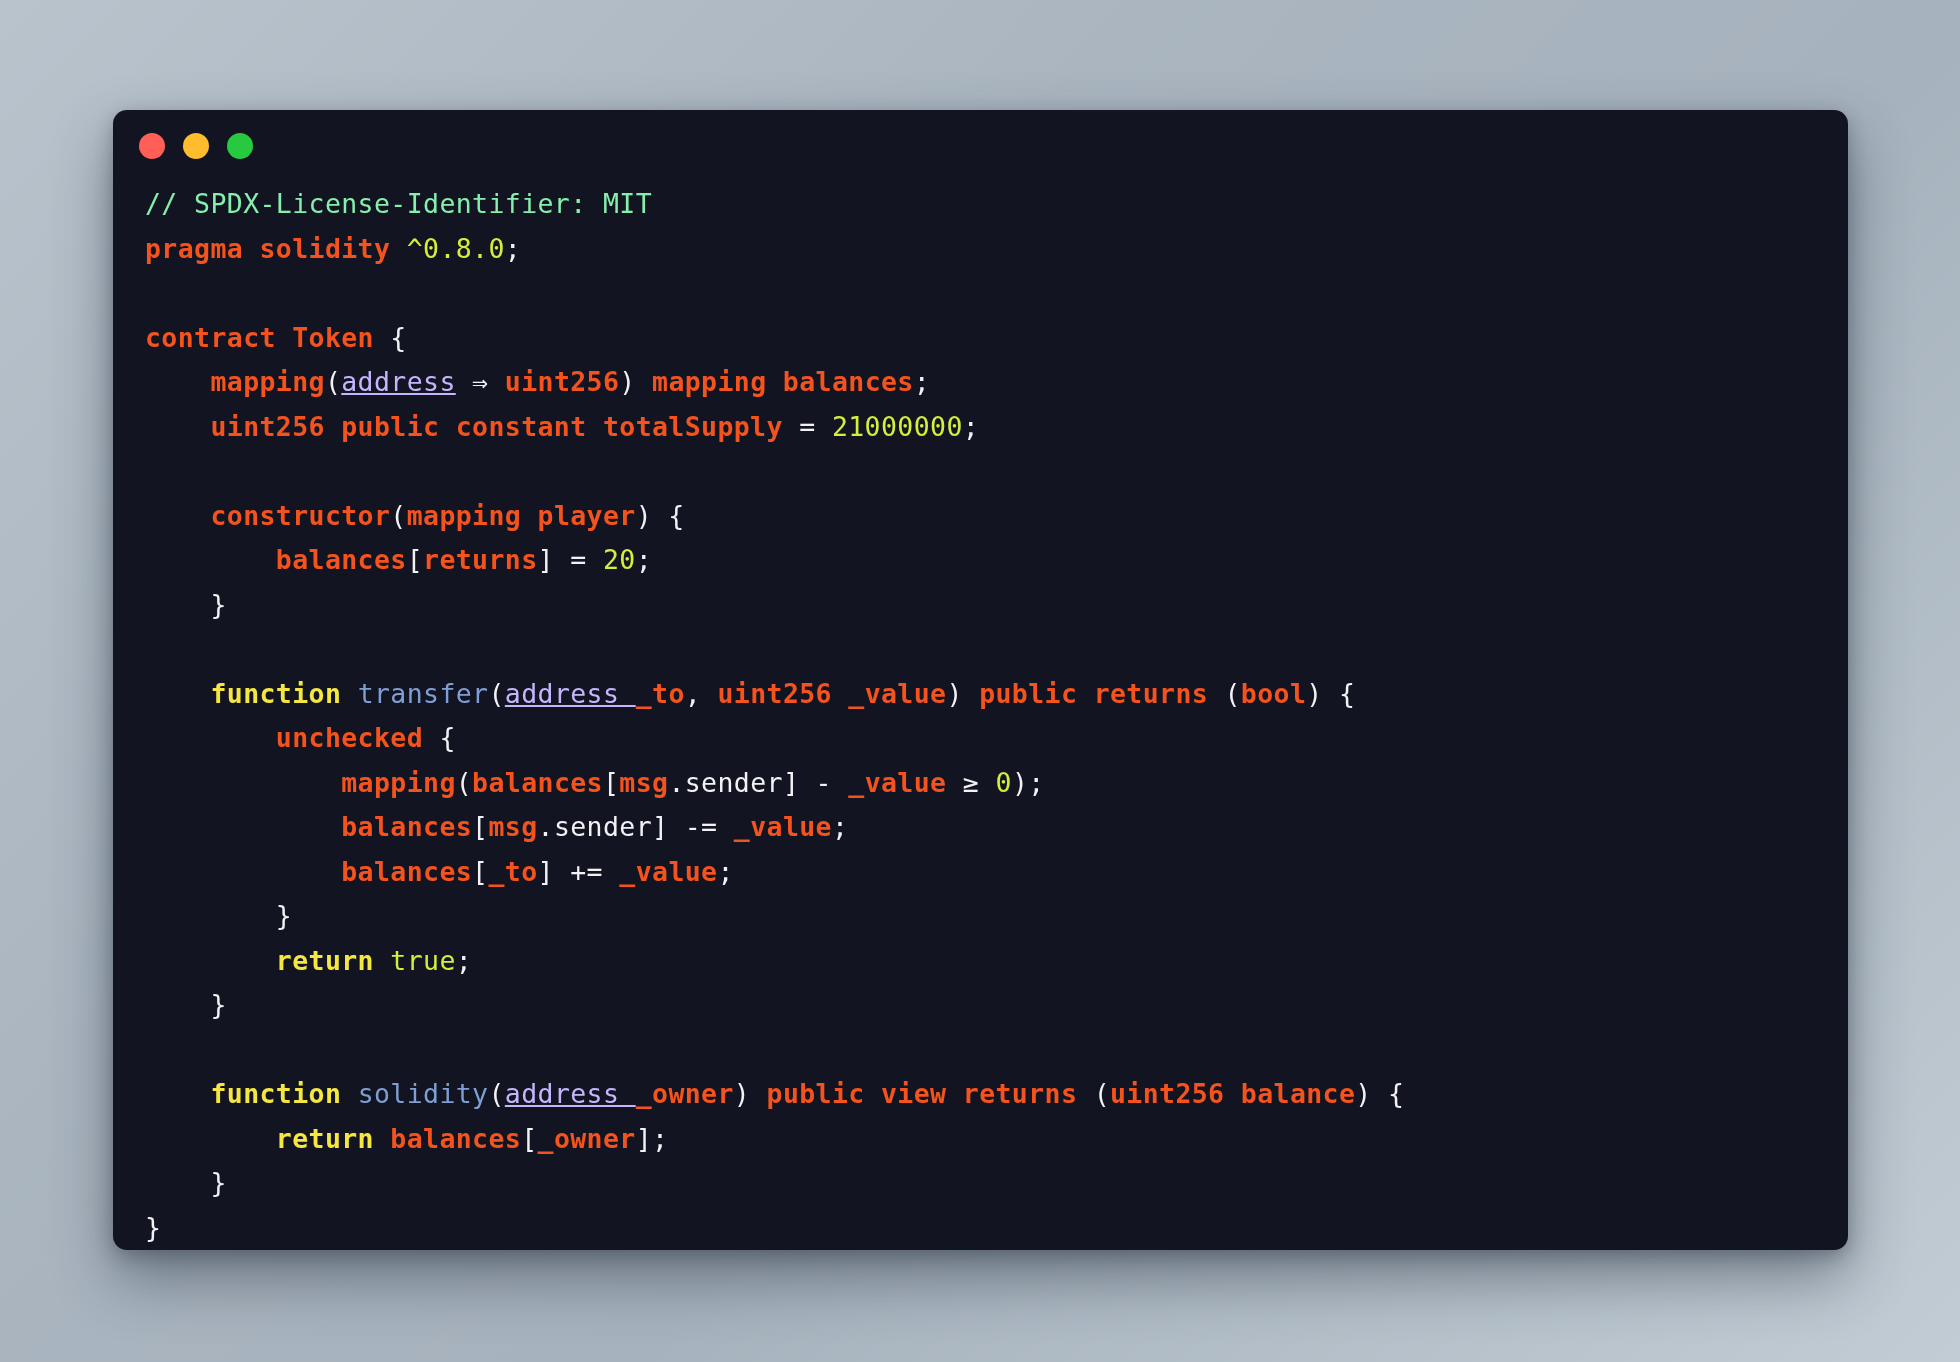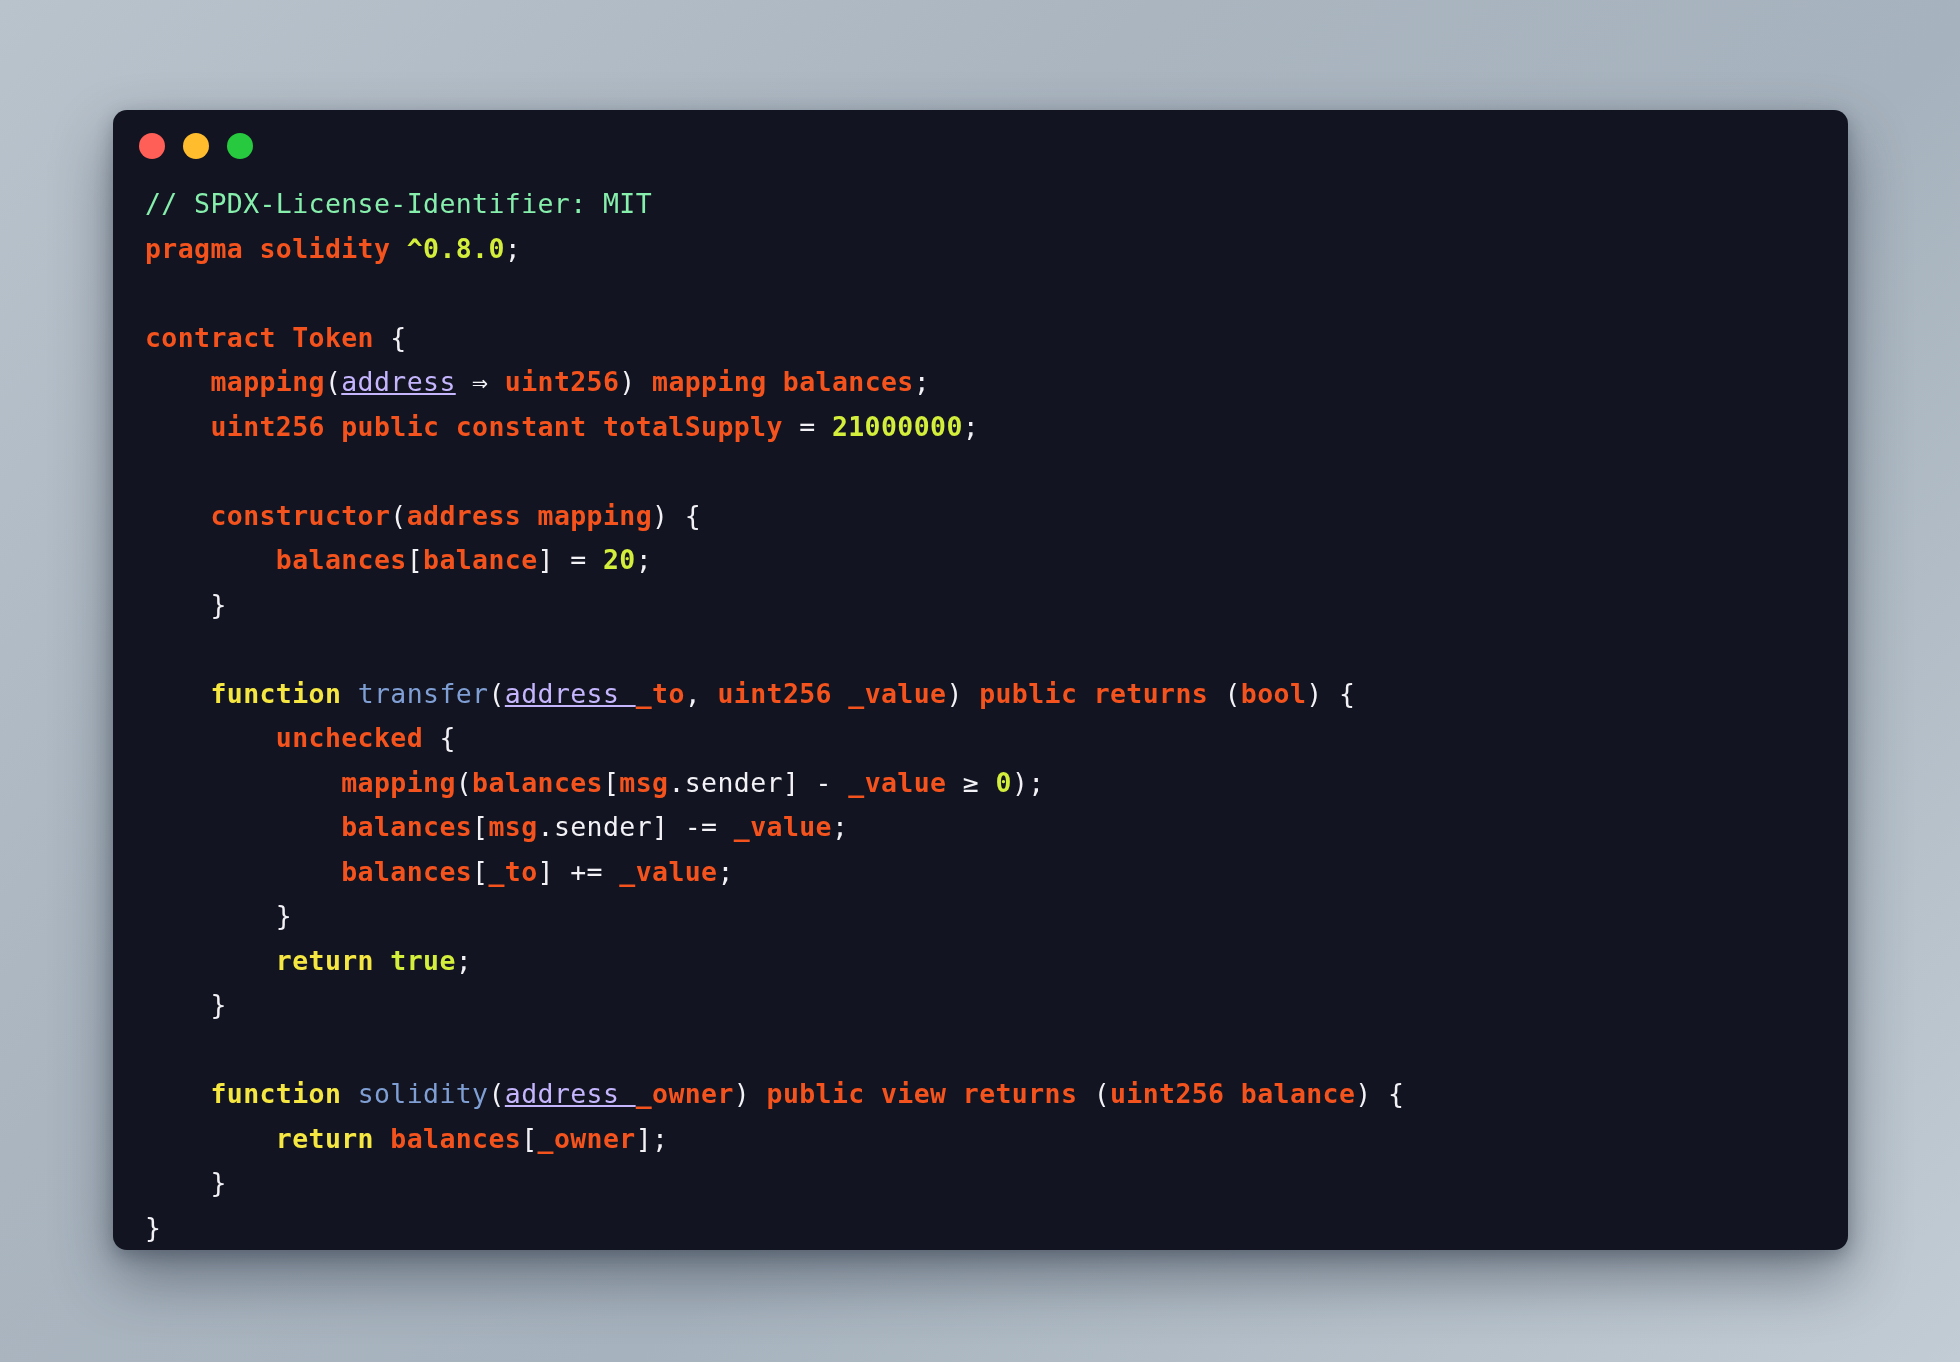--- a/index.html
+++ b/index.html
@@ -57,21 +57,21 @@
     line-height: 44.5px;
     letter-spacing: 0.4px;
     white-space: pre;
     color: #e8e8ec;
   }
   .c-comment  { color: #86efac; margin-top: 32px; }
   .c-keyword  { color: #f4531d; font-weight: bold; }
   .c-yellow   { color: #f5e642; font-weight: bold; }
   .c-func     { color: #7f9fd4; }
   .c-type     { color: #c4b5fd; text-decoration: underline; }
-  .c-num      { color: #d4ee3c; font-weight: bold; }
+  .c-num      { color: #d4ee3c; }
   .c-punct    { color: #f2f2f6; }
   .c-plain    { color: #f2f2f6; }
 </style>
 </head>
 <body>
 
 <div class="stage">
 
   <div class="code-window" style="background: rgb(18, 20, 33);">
 
@@ -82,22 +82,22 @@
     </div>
 
     <div class="code-body">
       <pre class="code"><code><span class="c-comment">// SPDX-License-Identifier: MIT</span>
 <span><span class="c-keyword">pragma solidity </span><span class="c-num">^0.8.0</span><span class="c-punct">;</span></span>
 
 <span><span class="c-keyword">contract Token</span><span class="c-punct"> {</span></span>
 <span>    <span class="c-keyword">mapping</span><span class="c-punct">(</span><span class="c-type">address</span><span class="c-punct"> ⇒ </span><span class="c-keyword">uint256</span><span class="c-punct">)</span><span class="c-keyword"> mapping balances</span><span class="c-punct">;</span></span>
 <span>    <span class="c-keyword">uint256 public constant totalSupply</span><span class="c-punct"> = </span><span class="c-num">21000000</span><span class="c-punct">;</span></span>
 
-<span>    <span class="c-keyword">constructor</span><span class="c-punct">(</span><span class="c-keyword">address mapping</span><span class="c-punct">) {</span></span>
-<span>        <span class="c-keyword">balances</span><span class="c-punct">[</span><span class="c-keyword">balance</span><span class="c-punct">] = </span><span class="c-num">20</span><span class="c-punct">;</span></span>
+<span>    <span class="c-keyword">constructor</span><span class="c-punct">(</span><span class="c-keyword">mapping player</span><span class="c-punct">) {</span></span>
+<span>        <span class="c-keyword">balances</span><span class="c-punct">[</span><span class="c-keyword">returns</span><span class="c-punct">] = </span><span class="c-num">20</span><span class="c-punct">;</span></span>
 <span>    <span class="c-punct">}</span></span>
 
 <span>    <span class="c-yellow">function </span><span class="c-func">transfer</span><span class="c-punct">(</span><span class="c-type">address </span><span class="c-keyword">_to</span><span class="c-punct">, </span><span class="c-keyword">uint256 _value</span><span class="c-punct">)</span><span class="c-keyword"> public returns </span><span class="c-punct">(</span><span class="c-keyword">bool</span><span class="c-punct">) {</span></span>
 <span>        <span class="c-keyword">unchecked</span><span class="c-punct"> {</span></span>
 <span>            <span class="c-keyword">mapping</span><span class="c-punct">(</span><span class="c-keyword">balances</span><span class="c-punct">[</span><span class="c-keyword">msg</span><span class="c-plain">.sender</span><span class="c-punct">] - </span><span class="c-keyword">_value</span><span class="c-punct"> ≥ </span><span class="c-num">0</span><span class="c-punct">);</span></span>
 <span>            <span class="c-keyword">balances</span><span class="c-punct">[</span><span class="c-keyword">msg</span><span class="c-plain">.sender</span><span class="c-punct">] -= </span><span class="c-keyword">_value</span><span class="c-punct">;</span></span>
 <span>            <span class="c-keyword">balances</span><span class="c-punct">[</span><span class="c-keyword">_to</span><span class="c-punct">] += </span><span class="c-keyword">_value</span><span class="c-punct">;</span></span>
 <span>        <span class="c-punct">}</span></span>
 <span>        <span class="c-yellow">return </span><span class="c-num">true</span><span class="c-punct">;</span></span>
 <span>    <span class="c-punct">}</span></span>

